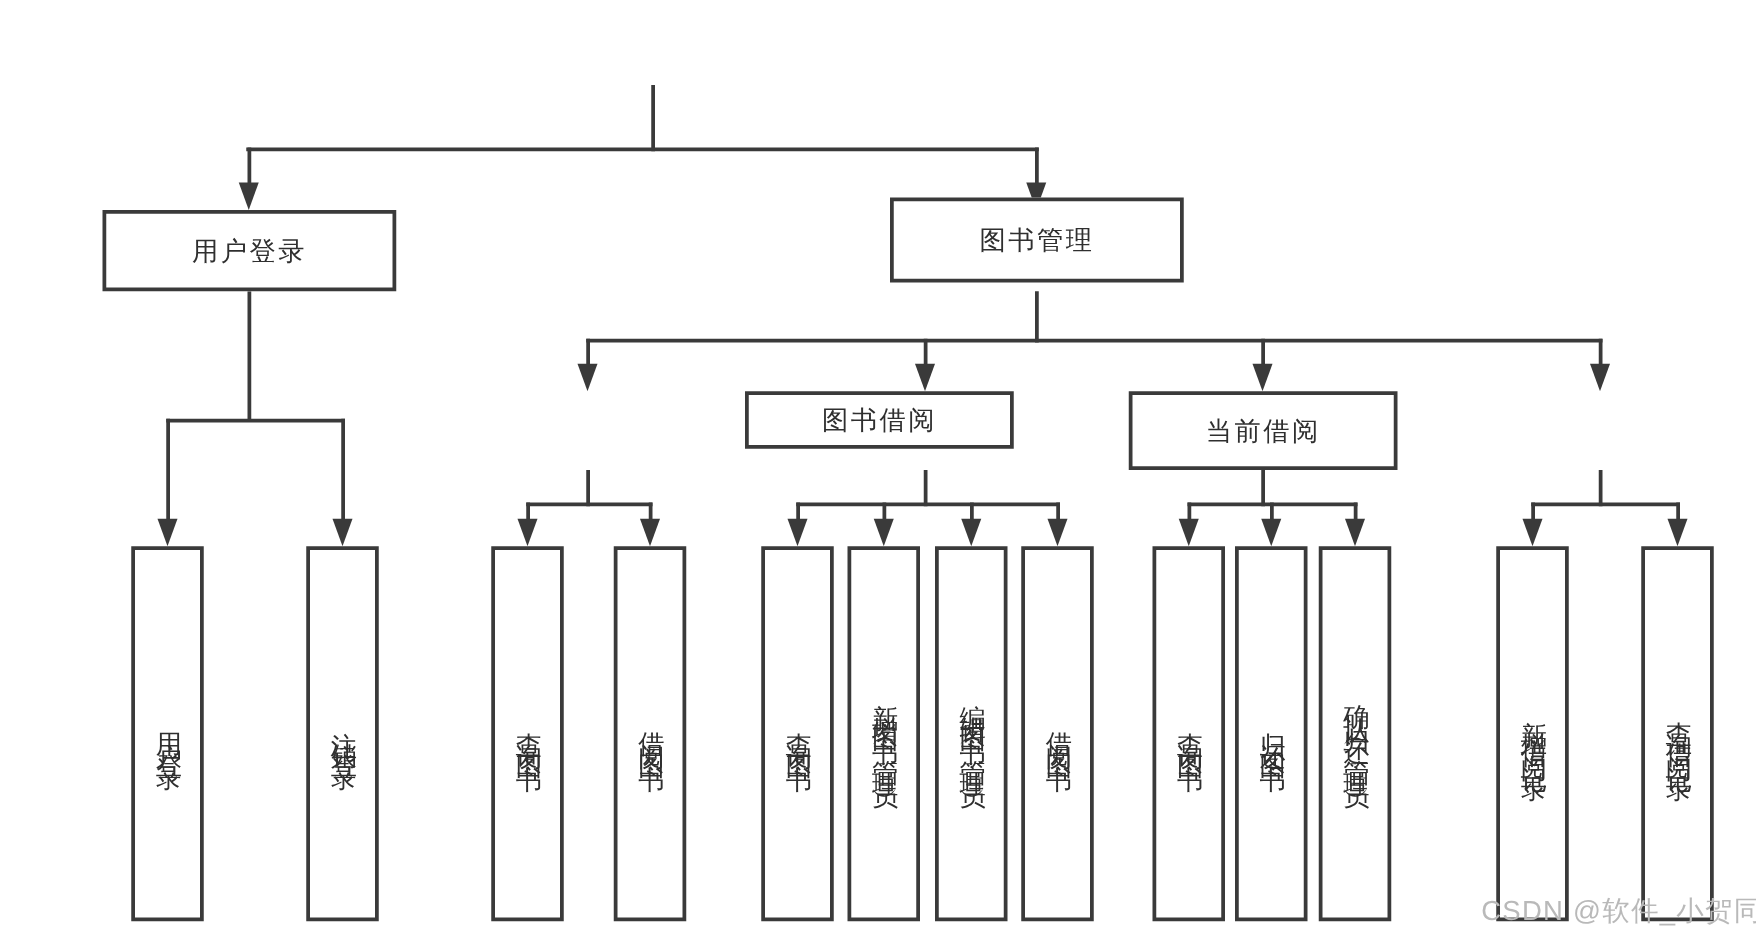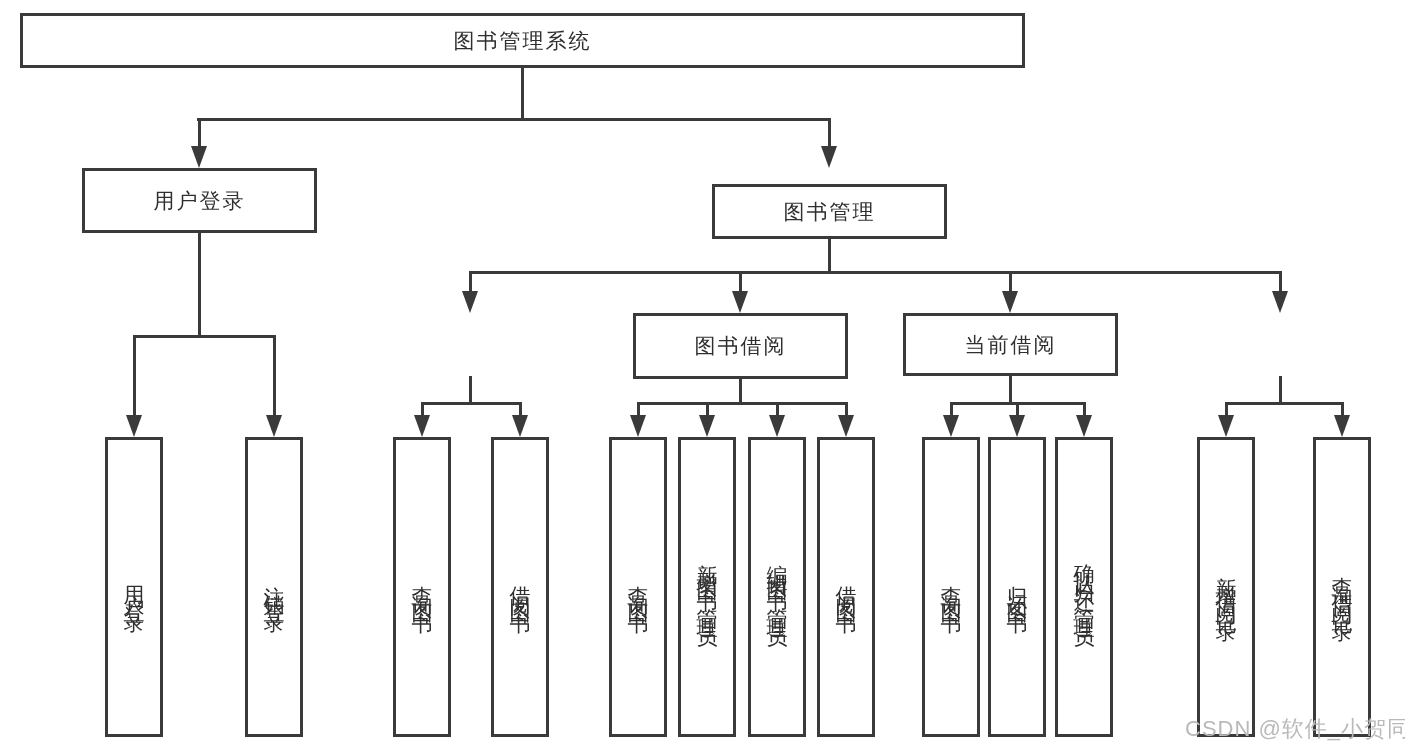--- a/index.html
+++ b/index.html
@@ -50,37 +50,34 @@
     position:absolute;left:1185px;top:714px;width:220px;
     font-size:22px;color:var(--wm);text-align:left;
     letter-spacing:1px;white-space:nowrap;z-index:5;
   }
 </style>
 </head>
 <body>
 
 <div id="stage">
 
-  <div class="box" style="left:20px;top:13px;width:1005px;height:55px;">
-    <span>图书管理系统</span>
-  </div>
 
   <div class="vl" style="left:521px;top:68px;height:53px;"></div>
 
   <div class="hl" style="left:197px;top:118px;width:634px;"></div>
 
   <div class="vl" style="left:198px;top:118px;height:30px;"></div>
   <div class="arr" style="left:191px;top:146px;"></div>
   <div class="vl" style="left:828px;top:118px;height:30px;"></div>
   <div class="arr" style="left:821px;top:146px;"></div>
 
   <div class="box" style="left:82px;top:168px;width:235px;height:65px;">
     <span>用户登录</span>
   </div>
-  <div class="box" style="left:712px;top:184px;width:235px;height:55px;text-align:center;">
+  <div class="box" style="left:712px;top:158px;width:235px;height:68px;text-align:center;">
     <span>图书管理</span>
   </div>
 
   <div class="vl" style="left:198px;top:233px;height:104px;"></div>
   <div class="hl" style="left:133px;top:335px;width:143px;"></div>
   <div class="vl" style="left:133px;top:335px;height:82px;"></div>
   <div class="arr" style="left:126px;top:415px;"></div>
   <div class="vl" style="left:273px;top:335px;height:82px;"></div>
   <div class="arr" style="left:266px;top:415px;"></div>
 
@@ -88,21 +85,21 @@
   <div class="hl" style="left:469px;top:271px;width:813px;"></div>
   <div class="vl" style="left:469px;top:271px;height:22px;"></div>
   <div class="arr" style="left:462px;top:291px;"></div>
   <div class="vl" style="left:739px;top:271px;height:22px;"></div>
   <div class="arr" style="left:732px;top:291px;"></div>
   <div class="vl" style="left:1009px;top:271px;height:22px;"></div>
   <div class="arr" style="left:1002px;top:291px;"></div>
   <div class="vl" style="left:1279px;top:271px;height:22px;"></div>
   <div class="arr" style="left:1272px;top:291px;"></div>
 
-  <div class="box" style="left:633px;top:313px;width:215px;height:66px;">
+  <div class="box" style="left:596px;top:313px;width:215px;height:46px;">
     <span>图书借阅</span>
   </div>
   <div class="box" style="left:903px;top:313px;width:215px;height:63px;align-items:center;">
     <span>当前借阅</span>
   </div>
 
   <div class="vl" style="left:469px;top:376px;height:29px;"></div>
   <div class="vl" style="left:739px;top:376px;height:29px;"></div>
   <div class="vl" style="left:1009px;top:376px;height:29px;"></div>
   <div class="vl" style="left:1279px;top:376px;height:29px;"></div>

